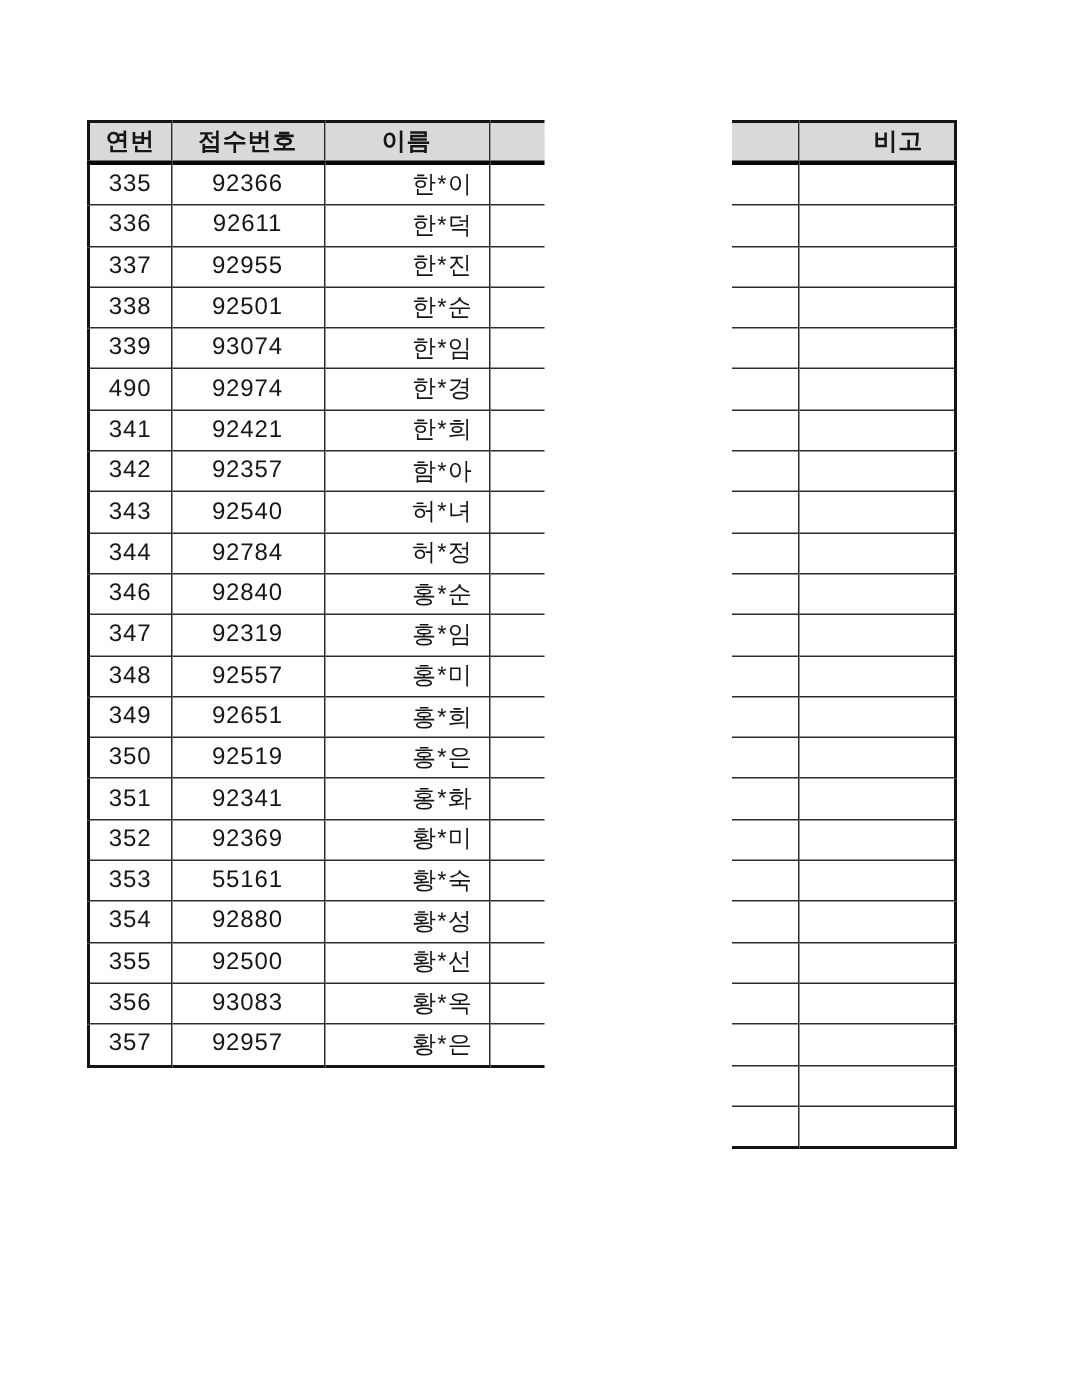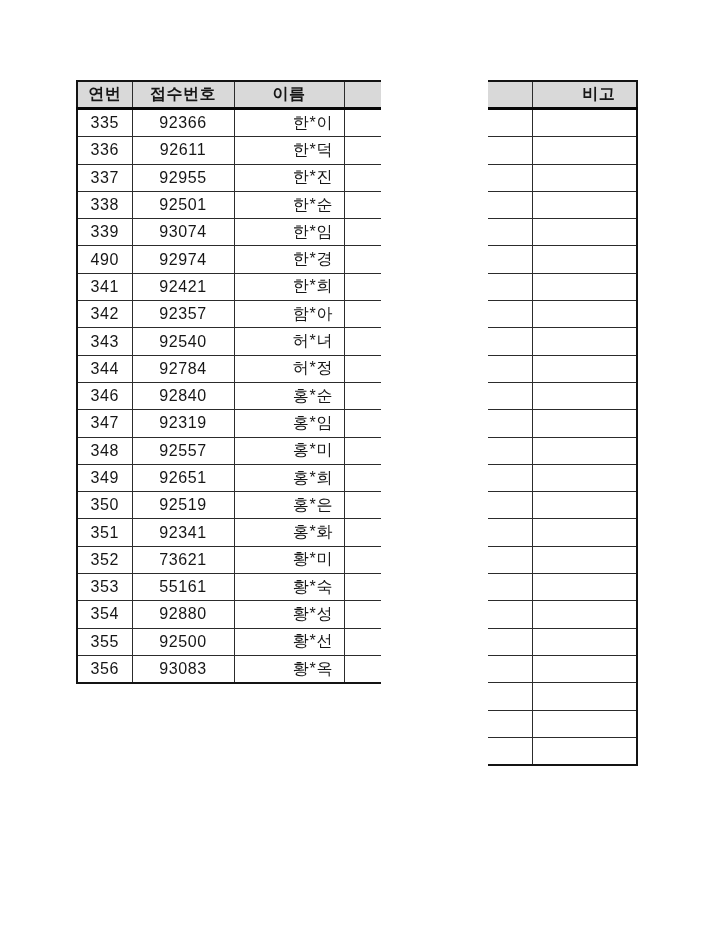--- a/index.html
+++ b/index.html
@@ -10,21 +10,21 @@
     overflow:hidden;
     font-family:"Liberation Sans","DejaVu Sans",sans-serif;
     color:#161616;
   }
   table{
     border-collapse:collapse;
     table-layout:fixed;
     position:absolute;
     top:80px;
   }
-  .tbl-left{left:58px;width:304px;margin-left:18px;}
+  .tbl-left{left:58px;width:304px;}
   .tbl-right{left:488px;width:149px;}
 
   th,td{
     padding:0;
     text-align:center;
     vertical-align:middle;
     border:1.4px solid #2c2c2c;
     overflow:hidden;
     white-space:nowrap;
   }
@@ -170,21 +170,21 @@
        <td class="cut-right"></td>
      </tr>
         <tr>
        <td class="c-serial">351</td>
        <td class="c-receipt">92341</td>
        <td class="c-name">홍*화</td>
        <td class="cut-right"></td>
      </tr>
         <tr>
        <td class="c-serial">352</td>
-       <td class="c-receipt">73621</td>
+       <td class="c-receipt">92369</td>
        <td class="c-name">황*미</td>
        <td class="cut-right"></td>
      </tr>
         <tr>
        <td class="c-serial">353</td>
        <td class="c-receipt">55161</td>
        <td class="c-name">황*숙</td>
        <td class="cut-right"></td>
      </tr>
         <tr>
@@ -196,20 +196,26 @@
         <tr>
        <td class="c-serial">355</td>
        <td class="c-receipt">92500</td>
        <td class="c-name">황*선</td>
        <td class="cut-right"></td>
      </tr>
         <tr>
        <td class="c-serial">356</td>
        <td class="c-receipt">93083</td>
        <td class="c-name">황*옥</td>
+       <td class="cut-right"></td>
+     </tr>
+        <tr>
+       <td class="c-serial">357</td>
+       <td class="c-receipt">92957</td>
+       <td class="c-name">황*은</td>
        <td class="cut-right"></td>
      </tr>
       </tbody>
   </table>
 
   <table class="tbl-right">
     <colgroup>
       <col style="width:44px">
         <col style="width:105px">
     </colgroup>

